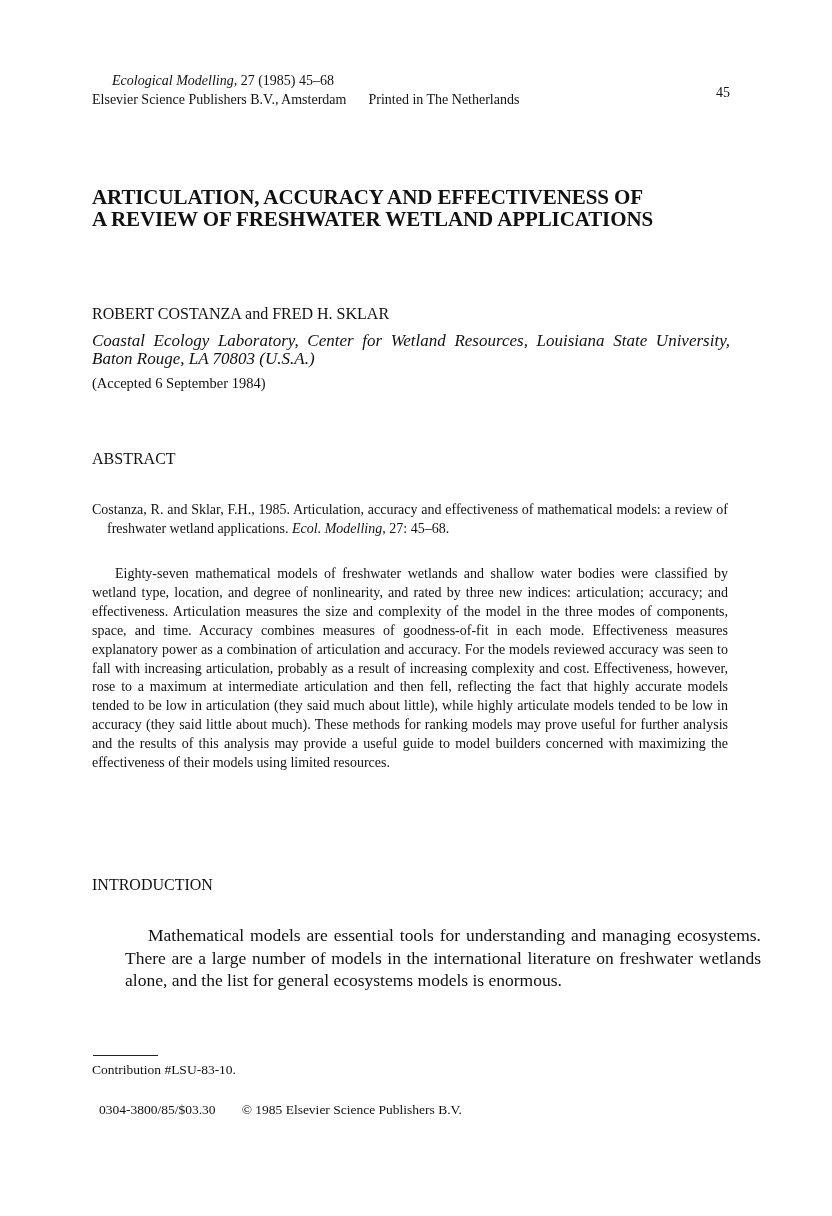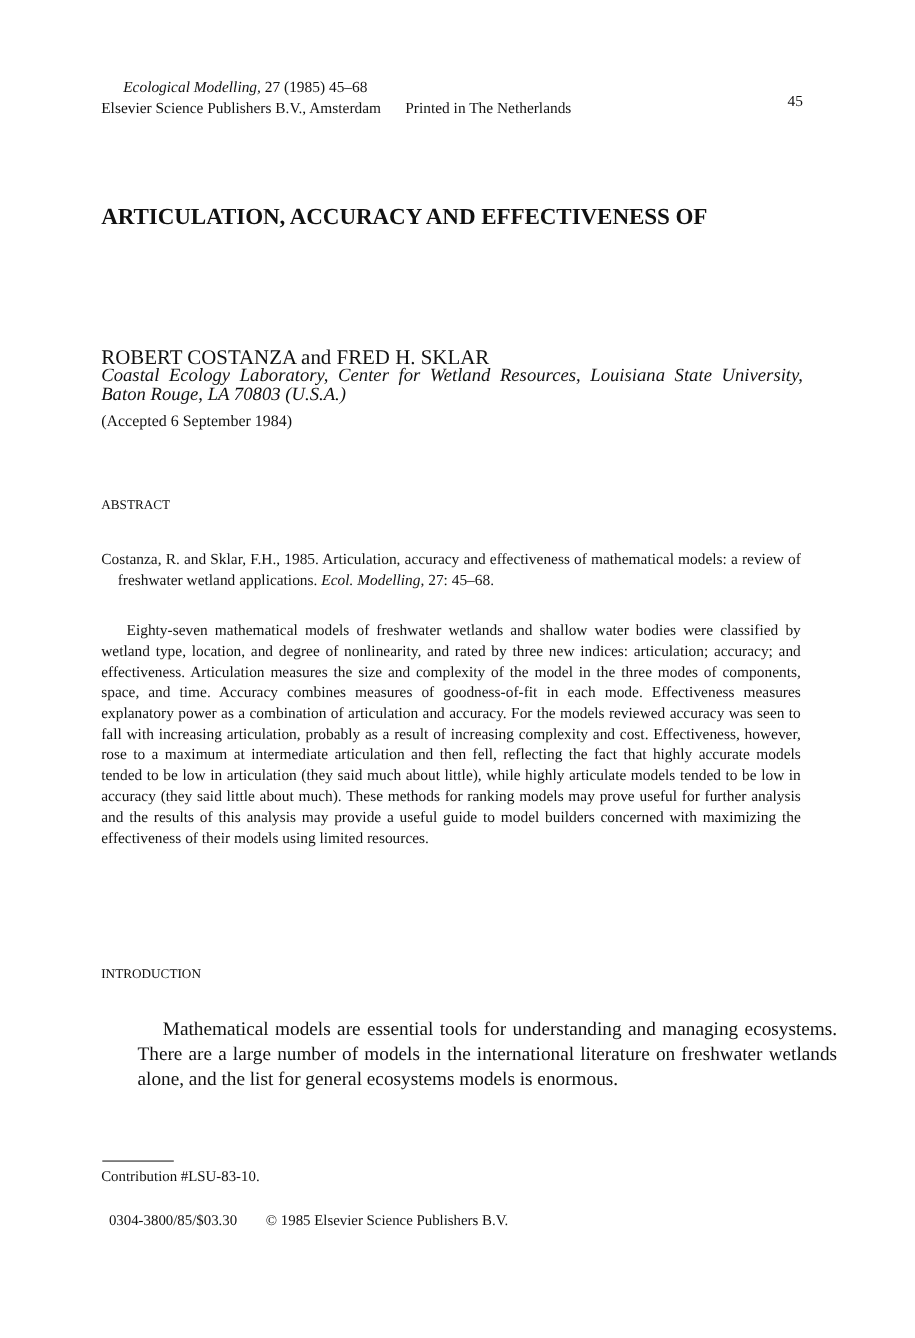--- a/index.html
+++ b/index.html
@@ -45,24 +45,23 @@
       line-height: 22px;
       font-weight: bold;
       letter-spacing: -0.1px;
     }
     .title div { white-space: nowrap; }
 
     
     .authors {
       left: 92px;
       top: 305px;
-      font-size: 19px;
+      font-size: 16px;
       line-height: 18px;
       white-space: nowrap;
-      margin-top: 12px;
     }
     .affil {
       left: 92px;
       top: 332px;
       width: 638px;
       font-size: 17px;
       line-height: 18px;
       font-style: italic;
       text-align: justify;
     }
@@ -70,21 +69,21 @@
       left: 92px;
       top: 374px;
       font-size: 14.5px;
       line-height: 18px;
       white-space: nowrap;
     }
 
     
     .section-heading {
       left: 92px;
-      font-size: 12px;
+      font-size: 16px;
       line-height: 18px;
       white-space: nowrap;
     }
     .abstract-heading { top: 450px; }
     .intro-heading { top: 876px; }
 
     
     .citation {
       left: 92px;
       top: 500px;
@@ -154,20 +153,21 @@
 <div class="abs hdr hdr1">
   <span class="hdr-journal">Ecological Modelling,</span><span> 27 (1985) 45–68</span>
 </div>
 <div class="abs hdr hdr2">
   <span>Elsevier Science Publishers B.V., Amsterdam</span><span class="hdr-gap"></span><span>Printed in The Netherlands</span>
 </div>
 <div class="abs pagenum">45</div>
 
 <div class="abs title">
   <div>ARTICULATION, ACCURACY AND EFFECTIVENESS OF</div>
+  <div>A REVIEW OF FRESHWATER WETLAND APPLICATIONS</div>
 </div>
 
 <div class="abs authors">ROBERT COSTANZA and FRED H. SKLAR</div>
 <div class="abs affil">Coastal Ecology Laboratory, Center for Wetland Resources, Louisiana State University, Baton Rouge, LA 70803 (U.S.A.)</div>
 <div class="abs accepted">(Accepted 6 September 1984)</div>
 
 <div class="abs section-heading abstract-heading">ABSTRACT</div>
 <div class="abs citation">
   <span>Costanza, R. and Sklar, F.H., 1985. Articulation, accuracy and effectiveness of mathematical models: a review of freshwater wetland applications. </span><span class="journal">Ecol. Modelling</span><span>, 27: 45–68.</span>
 </div>

